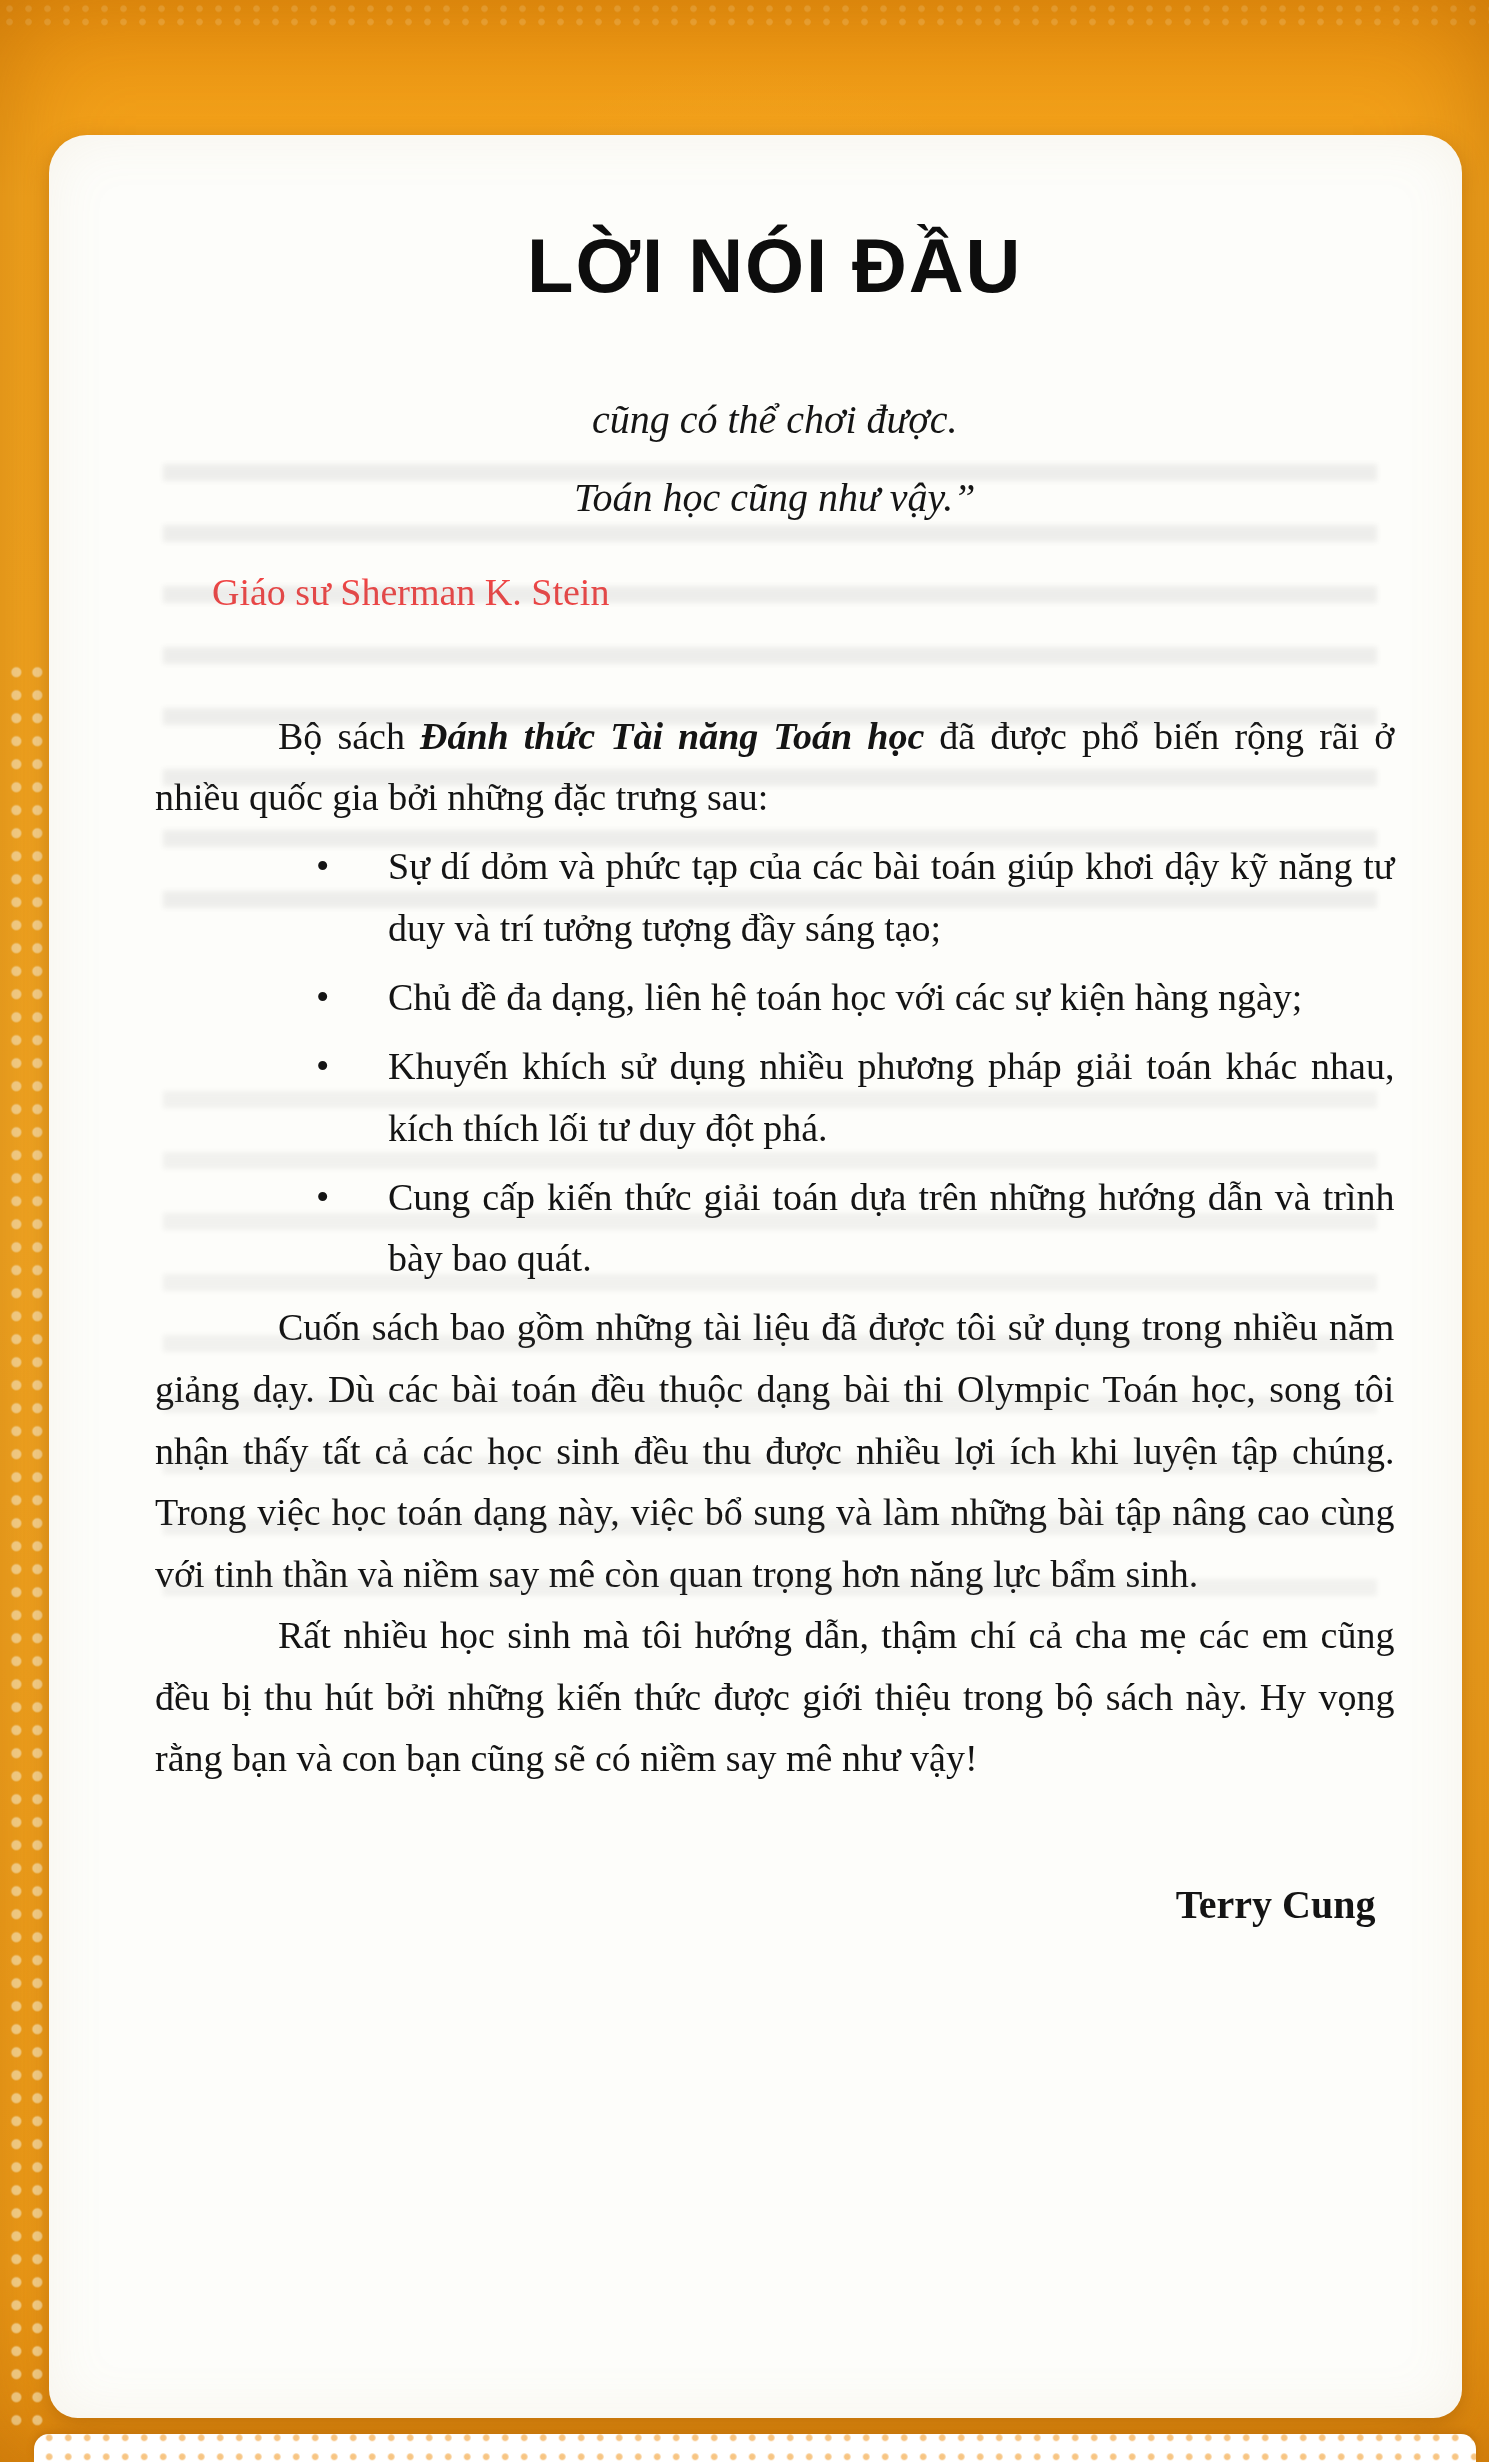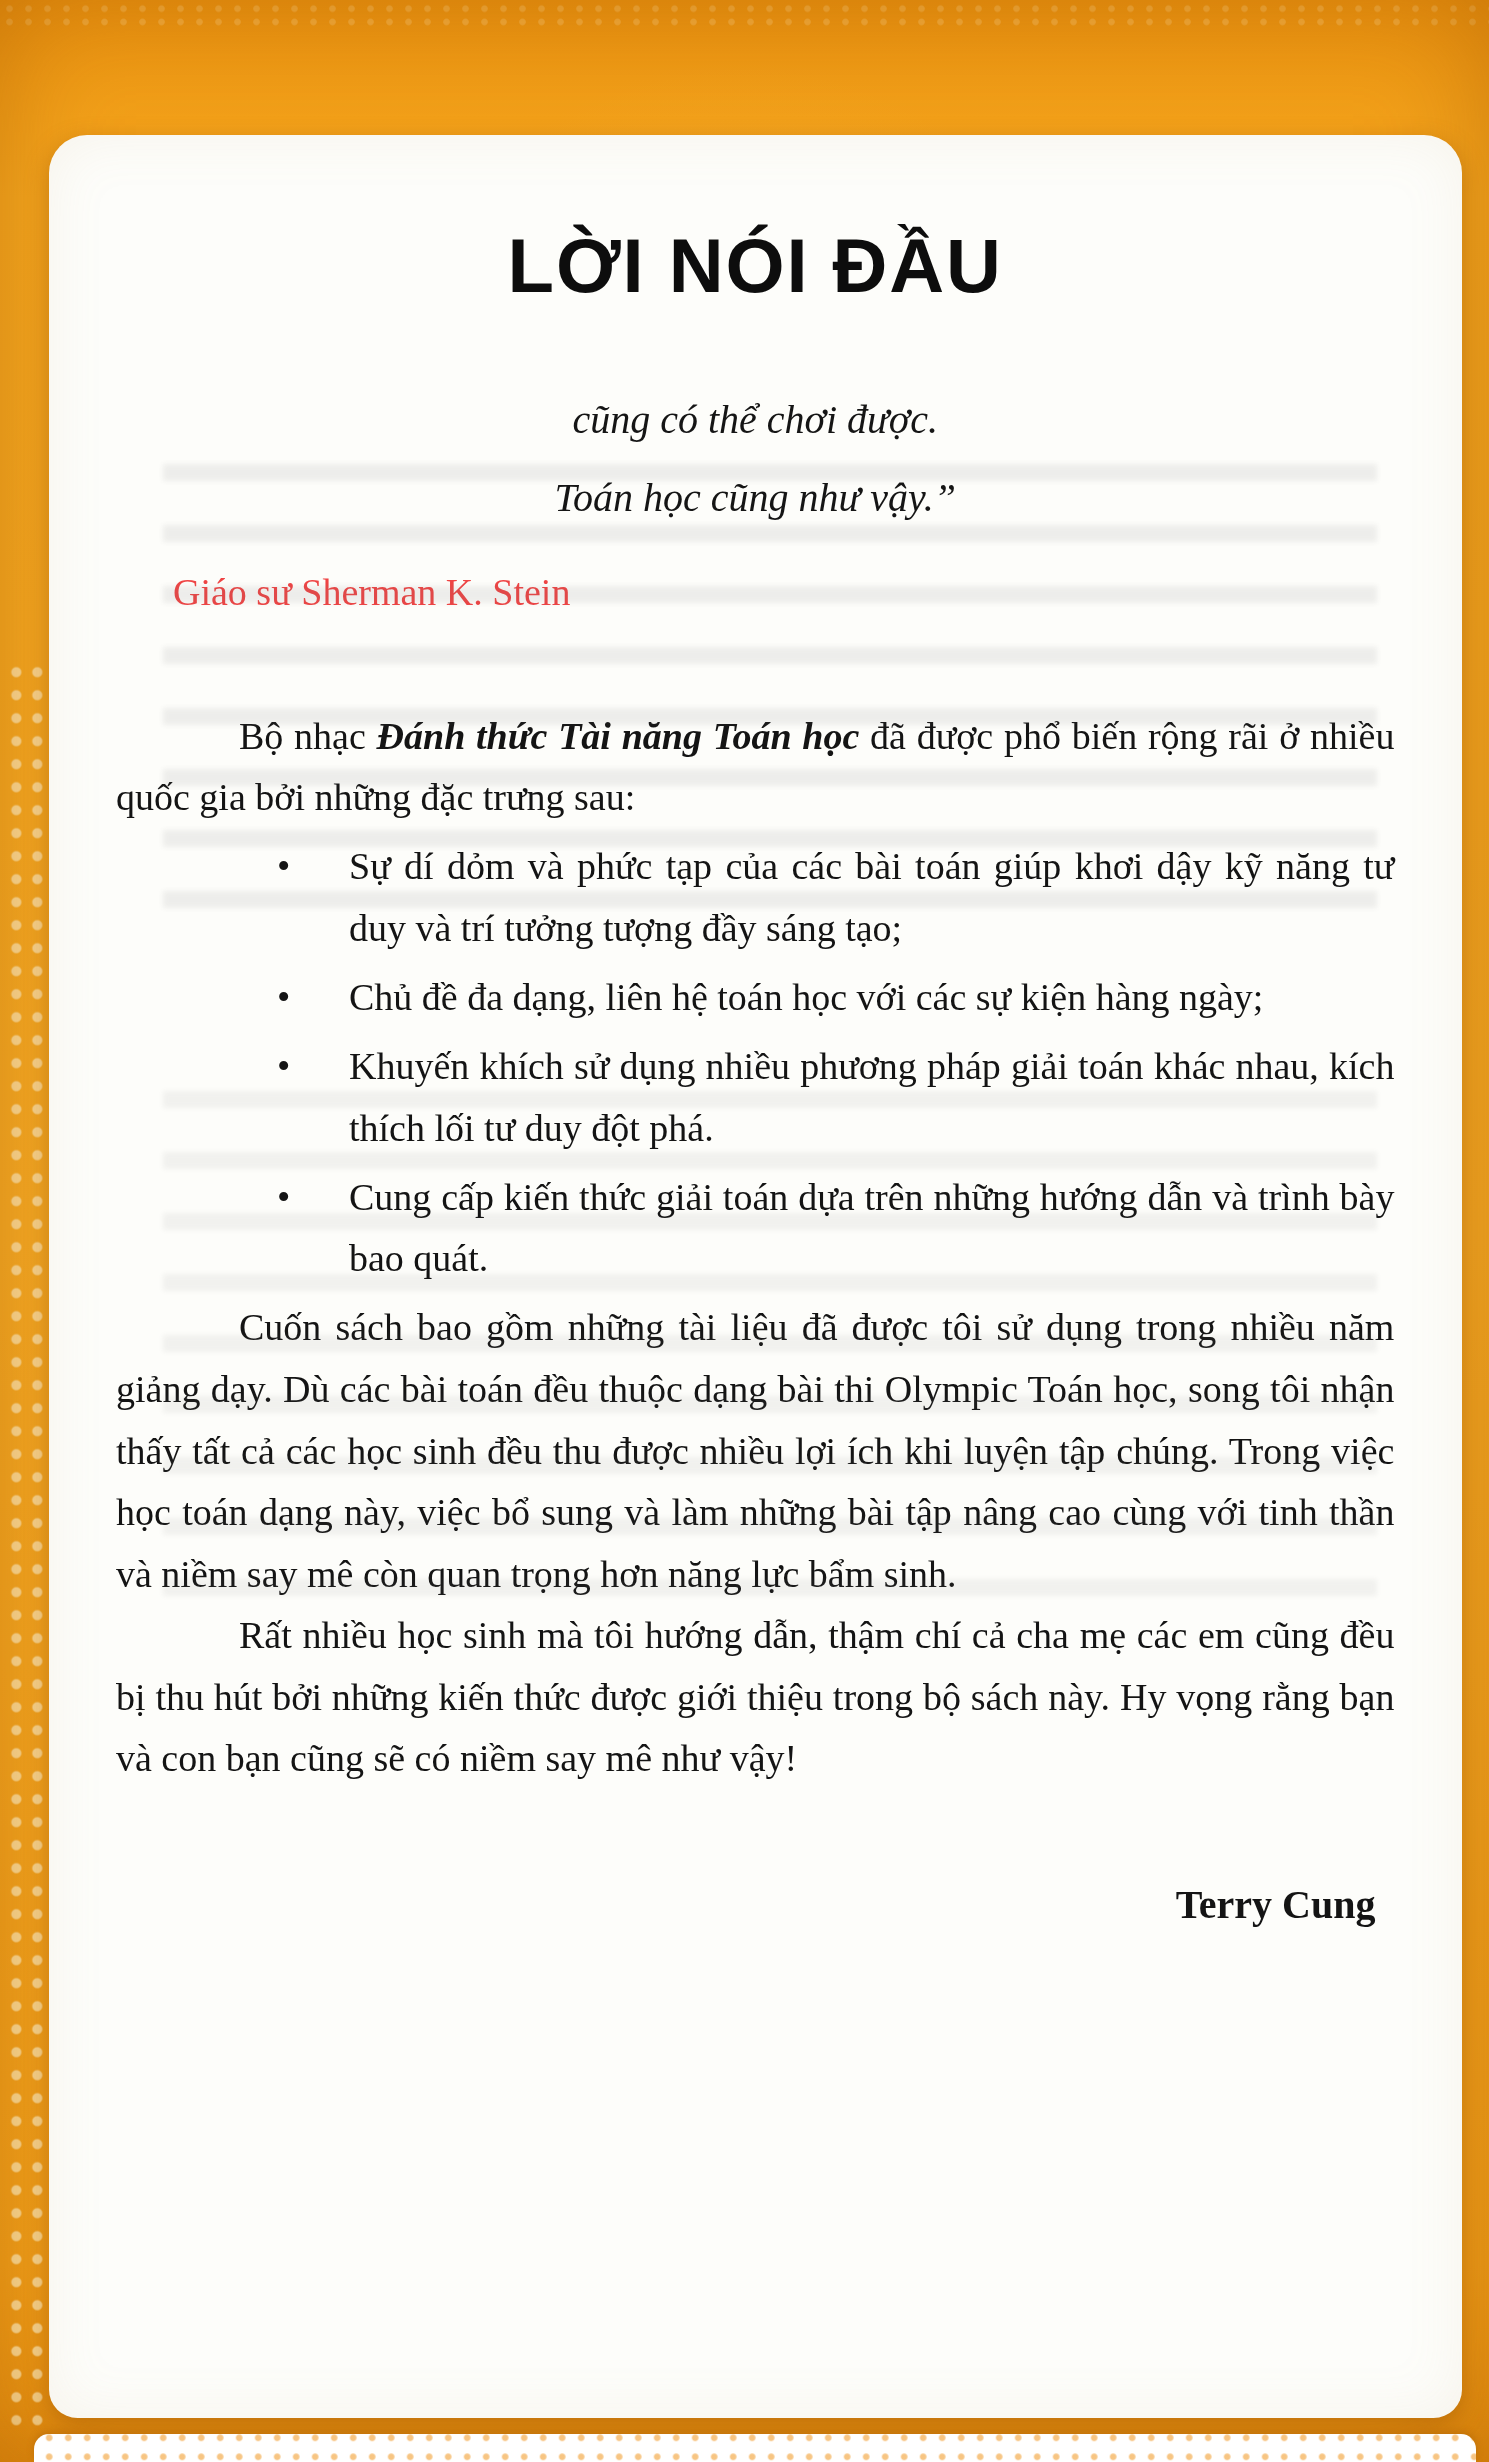--- a/index.html
+++ b/index.html
@@ -53,21 +53,21 @@
     position: absolute;
     left: 49px;
     top: 135px;
     right: 26.6px;
     bottom: 44px;
     background: #fdfdfa;
     border-radius: 38px 38px 28.5px 28.5px;
     box-shadow:
       0 7.6px 23px rgba(140,70,0,0.40),
       inset 0 0 57px rgba(190,160,110,0.10);
-    padding: 87px 68px 57px 67px;
+    padding: 87px 68px 57px 106px;
     box-sizing: border-box;
     color: #141414;
   }
 
   
   .ghost {
     position: absolute;
     left: 114px;
     right: 85px;
     pointer-events: none;
@@ -183,21 +183,21 @@
 
   <div class="quote">
     <p class="qline">cũng có thể chơi được.</p>
     <p class="qline">Toán học cũng như vậy.”</p>
   </div>
 
   <div class="attribution body-text">Giáo sư Sherman K. Stein</div>
 
   <div class="body-text">
 
-    <p class="para"><span>Bộ nhạc </span><span class="book-title">Đánh thức Tài năng Toán học</span><span> đã được phổ biến rộng rãi ở nhiều quốc gia bởi những đặc trưng sau:</span></p>
+    <p class="para"><span>Bộ sách </span><span class="book-title">Đánh thức Tài năng Toán học</span><span> đã được phổ biến rộng rãi ở nhiều quốc gia bởi những đặc trưng sau:</span></p>
 
     <ul class="features">
       <li>Sự dí dỏm và phức tạp của các bài toán giúp khơi dậy kỹ năng tư duy và trí tưởng tượng đầy sáng tạo;</li>
       <li>Chủ đề đa dạng, liên hệ toán học với các sự kiện hàng ngày;</li>
       <li>Khuyến khích sử dụng nhiều phương pháp giải toán khác nhau, kích thích lối tư duy đột phá.</li>
       <li>Cung cấp kiến thức giải toán dựa trên những hướng dẫn và trình bày bao quát.</li>
     </ul>
 
     <p class="para">Cuốn sách bao gồm những tài liệu đã được tôi sử dụng trong nhiều năm giảng dạy. Dù các bài toán đều thuộc dạng bài thi Olympic Toán học, song tôi nhận thấy tất cả các học sinh đều thu được nhiều lợi ích khi luyện tập chúng. Trong việc học toán dạng này, việc bổ sung và làm những bài tập nâng cao cùng với tinh thần và niềm say mê còn quan trọng hơn năng lực bẩm sinh.</p>
     <p class="para">Rất nhiều học sinh mà tôi hướng dẫn, thậm chí cả cha mẹ các em cũng đều bị thu hút bởi những kiến thức được giới thiệu trong bộ sách này. Hy vọng rằng bạn và con bạn cũng sẽ có niềm say mê như vậy!</p>

